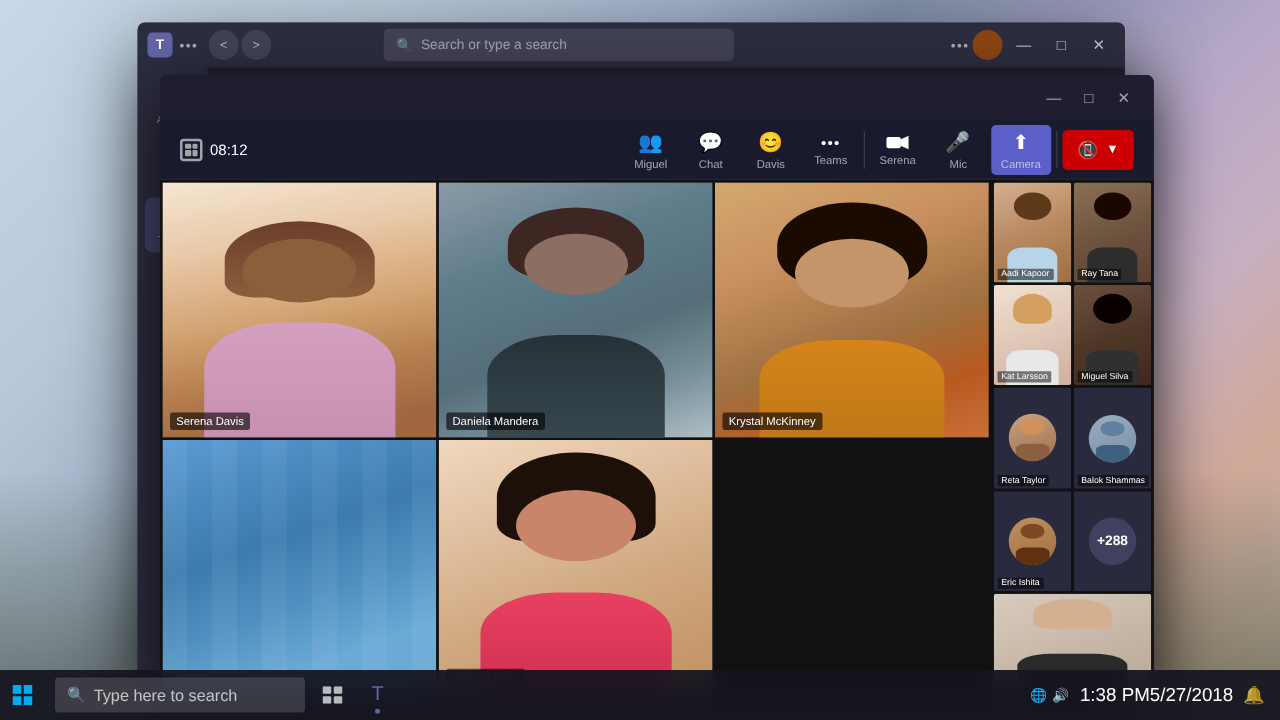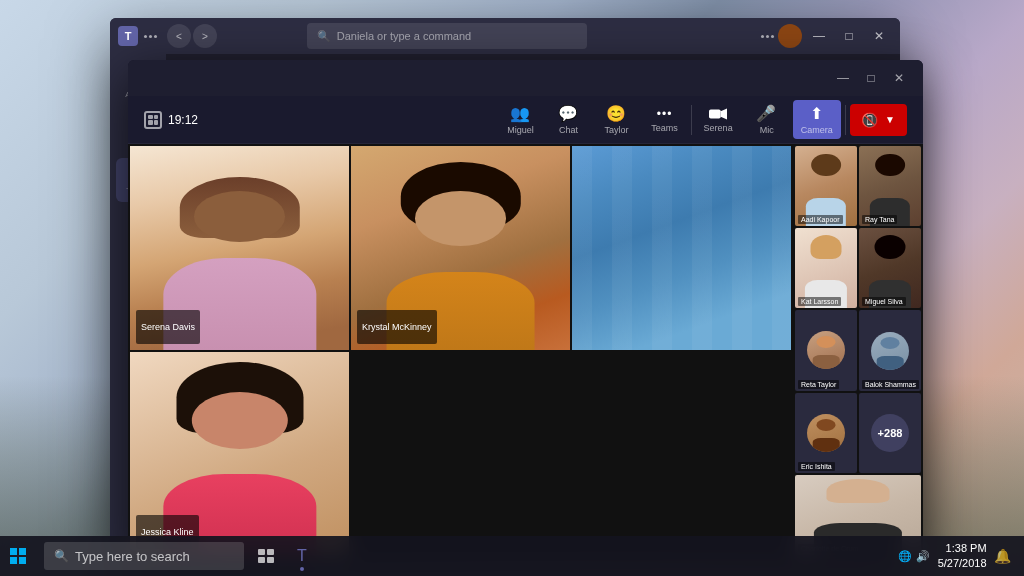--- a/index.html
+++ b/index.html
@@ -79,23 +79,23 @@
       display: flex;
       align-items: center;
       gap: 8px;
       padding-right: 12px;
       color: white;
       font-size: 11px;
     }
 
     .taskbar-time {
       display: flex;
-      flex-direction: column;
+      flex-direction: row;
       align-items: flex-end;
-      font-size: 11px;
+      font-size: 15px;
       color: white;
       line-height: 1.4;
     }
 
     .taskbar-sys-icons {
       display: flex;
       align-items: center;
       gap: 4px;
       font-size: 11px;
       color: white;
@@ -435,21 +435,21 @@
       overflow: hidden;
     }
 
     .video-name-tag {
       position: absolute;
       bottom: 6px;
       left: 6px;
       background: rgba(0,0,0,0.6);
       color: white;
       font-size: 9px;
-      padding: 12px 5px;
+      padding: 2px 5px;
       border-radius: 2px;
     }
 
     
     .p-bg-1 { background: linear-gradient(135deg, #8B6355 20%, #C4956A 60%, #E8C9A0 90%); }
     .p-bg-2 { background: linear-gradient(135deg, #5D4037 20%, #8D6E63 60%); }
 
     
     .vid-person {
       width: 100%;
@@ -524,21 +524,21 @@
       <div class="outer-dot"></div>
       <div class="outer-dot"></div>
       <div class="outer-dot"></div>
     </div>
     <div class="outer-nav-btns">
       <div class="nav-btn">&lt;</div>
       <div class="nav-btn">&gt;</div>
     </div>
     <div class="outer-search">
       <span class="outer-search-icon">🔍</span>
-      <span class="outer-search-text">Daniela or type a command</span>
+      <span class="outer-search-text">Search or type a search</span>
     </div>
     <div class="outer-titlebar-right">
       <div class="outer-dots">
         <div class="outer-dot"></div>
         <div class="outer-dot"></div>
         <div class="outer-dot"></div>
       </div>
       <div class="outer-avatar"></div>
       <div class="outer-win-btn">—</div>
       <div class="outer-win-btn">□</div>
@@ -587,38 +587,38 @@
   </div>
 
   <div class="call-toolbar">
     <div class="call-timer">
       <div class="call-timer-icon">
         <div class="call-timer-cell"></div>
         <div class="call-timer-cell"></div>
         <div class="call-timer-cell"></div>
         <div class="call-timer-cell"></div>
       </div>
-      <span>19:12</span>
+      <span>08:12</span>
     </div>
 
     <div class="call-toolbar-right">
 
       <div class="toolbar-btn">
         <span class="toolbar-btn-icon">👥</span>
         <span class="toolbar-btn-label">Miguel</span>
       </div>
 
       <div class="toolbar-btn">
         <span class="toolbar-btn-icon">💬</span>
         <span class="toolbar-btn-label">Chat</span>
       </div>
 
       <div class="toolbar-btn">
         <span class="toolbar-btn-icon">😊</span>
-        <span class="toolbar-btn-label">Taylor</span>
+        <span class="toolbar-btn-label">Davis</span>
       </div>
 
       <div class="toolbar-btn">
         <span class="toolbar-btn-icon" style="font-size:12px;letter-spacing:1px;">•••</span>
         <span class="toolbar-btn-label">Teams</span>
       </div>
 
       <div class="toolbar-btn-divider"></div>
 
       <div class="toolbar-btn">
@@ -657,20 +657,30 @@
           <div style="width:100%;height:100%;background:linear-gradient(170deg, #F5E6D3 0%, #E8C9A8 25%, #D4A574 50%, #B88050 70%, #A06840 90%);">
 
             <div style="position:absolute;top:15%;left:50%;transform:translateX(-50%);width:55%;height:30%;background:linear-gradient(180deg,#6B3F2A,#8B5E3C);border-radius:50% 50% 20% 20%;"></div>
             <div style="position:absolute;top:22%;left:50%;transform:translateX(-50%);width:42%;height:25%;background:#8B5E3C;border-radius:50%;"></div>
             <div style="position:absolute;bottom:0;left:50%;transform:translateX(-50%);width:70%;height:45%;background:linear-gradient(180deg,#D4A0C0,#C890B0);border-radius:40% 40% 0 0;"></div>
           </div>
         </div>
         <div class="video-name-tag">Serena Davis</div>
       </div>
 
+      <div class="video-cell">
+        <div class="vid-person">
+          <div style="width:100%;height:100%;background:linear-gradient(160deg, #8B9BA8 0%, #607D8B 30%, #546E7A 60%, #78909C 80%, #B0BEC5 100%);">
+            <div style="position:absolute;top:10%;left:50%;transform:translateX(-50%);width:50%;height:28%;background:#3E2723;border-radius:50% 50% 30% 30%;"></div>
+            <div style="position:absolute;top:20%;left:50%;transform:translateX(-50%);width:38%;height:24%;background:#8D6E63;border-radius:50%;"></div>
+            <div style="position:absolute;bottom:0;left:50%;transform:translateX(-50%);width:65%;height:40%;background:linear-gradient(180deg,#263238,#37474F);border-radius:40% 40% 0 0;"></div>
+          </div>
+        </div>
+        <div class="video-name-tag">Daniela Mandera</div>
+      </div>
 
 
       <div class="video-cell">
         <div class="vid-person">
           <div style="width:100%;height:100%;background:linear-gradient(160deg, #D4A870 0%, #C89060 30%, #A07040 60%, #B85A20 80%, #C8703A 100%);">
             <div style="position:absolute;top:8%;left:50%;transform:translateX(-50%);width:55%;height:34%;background:#1A0A00;border-radius:50% 50% 40% 40%;"></div>
             <div style="position:absolute;top:22%;left:50%;transform:translateX(-50%);width:42%;height:27%;background:#C4956A;border-radius:50%;"></div>
             <div style="position:absolute;bottom:0;left:50%;transform:translateX(-50%);width:68%;height:38%;background:linear-gradient(180deg,#D4841A,#C07818);border-radius:40% 40% 0 0;"></div>
           </div>
         </div>

